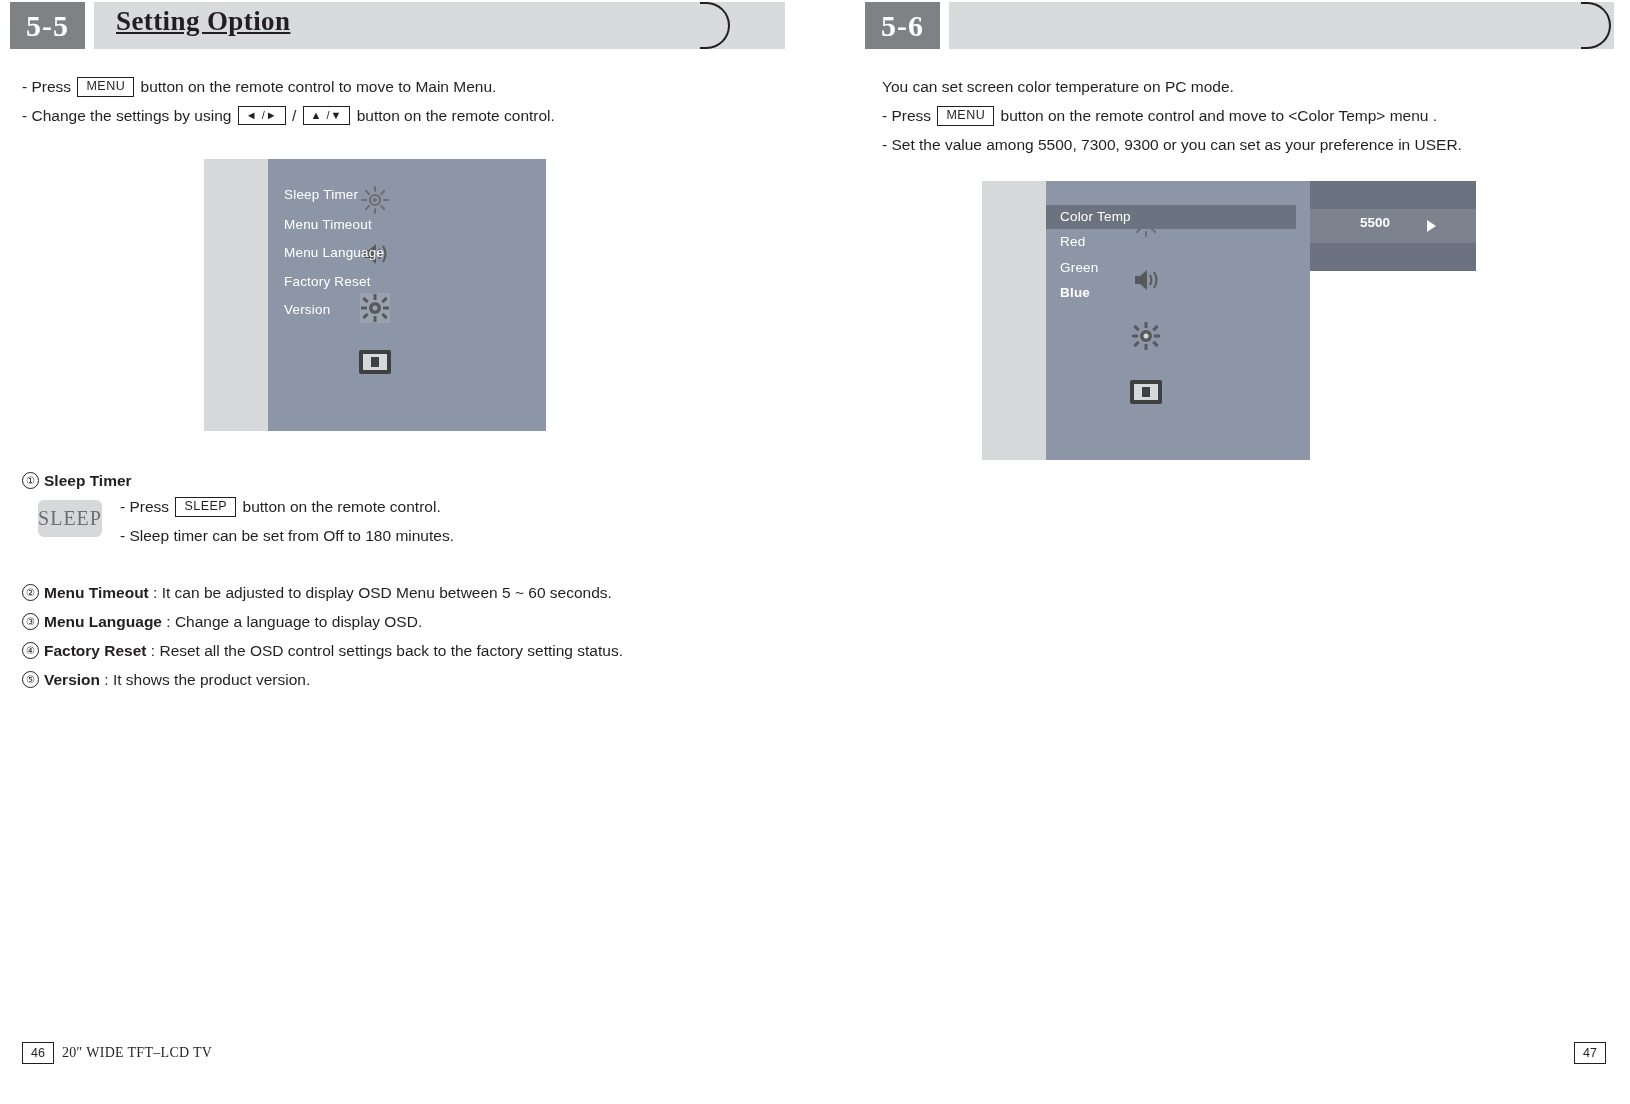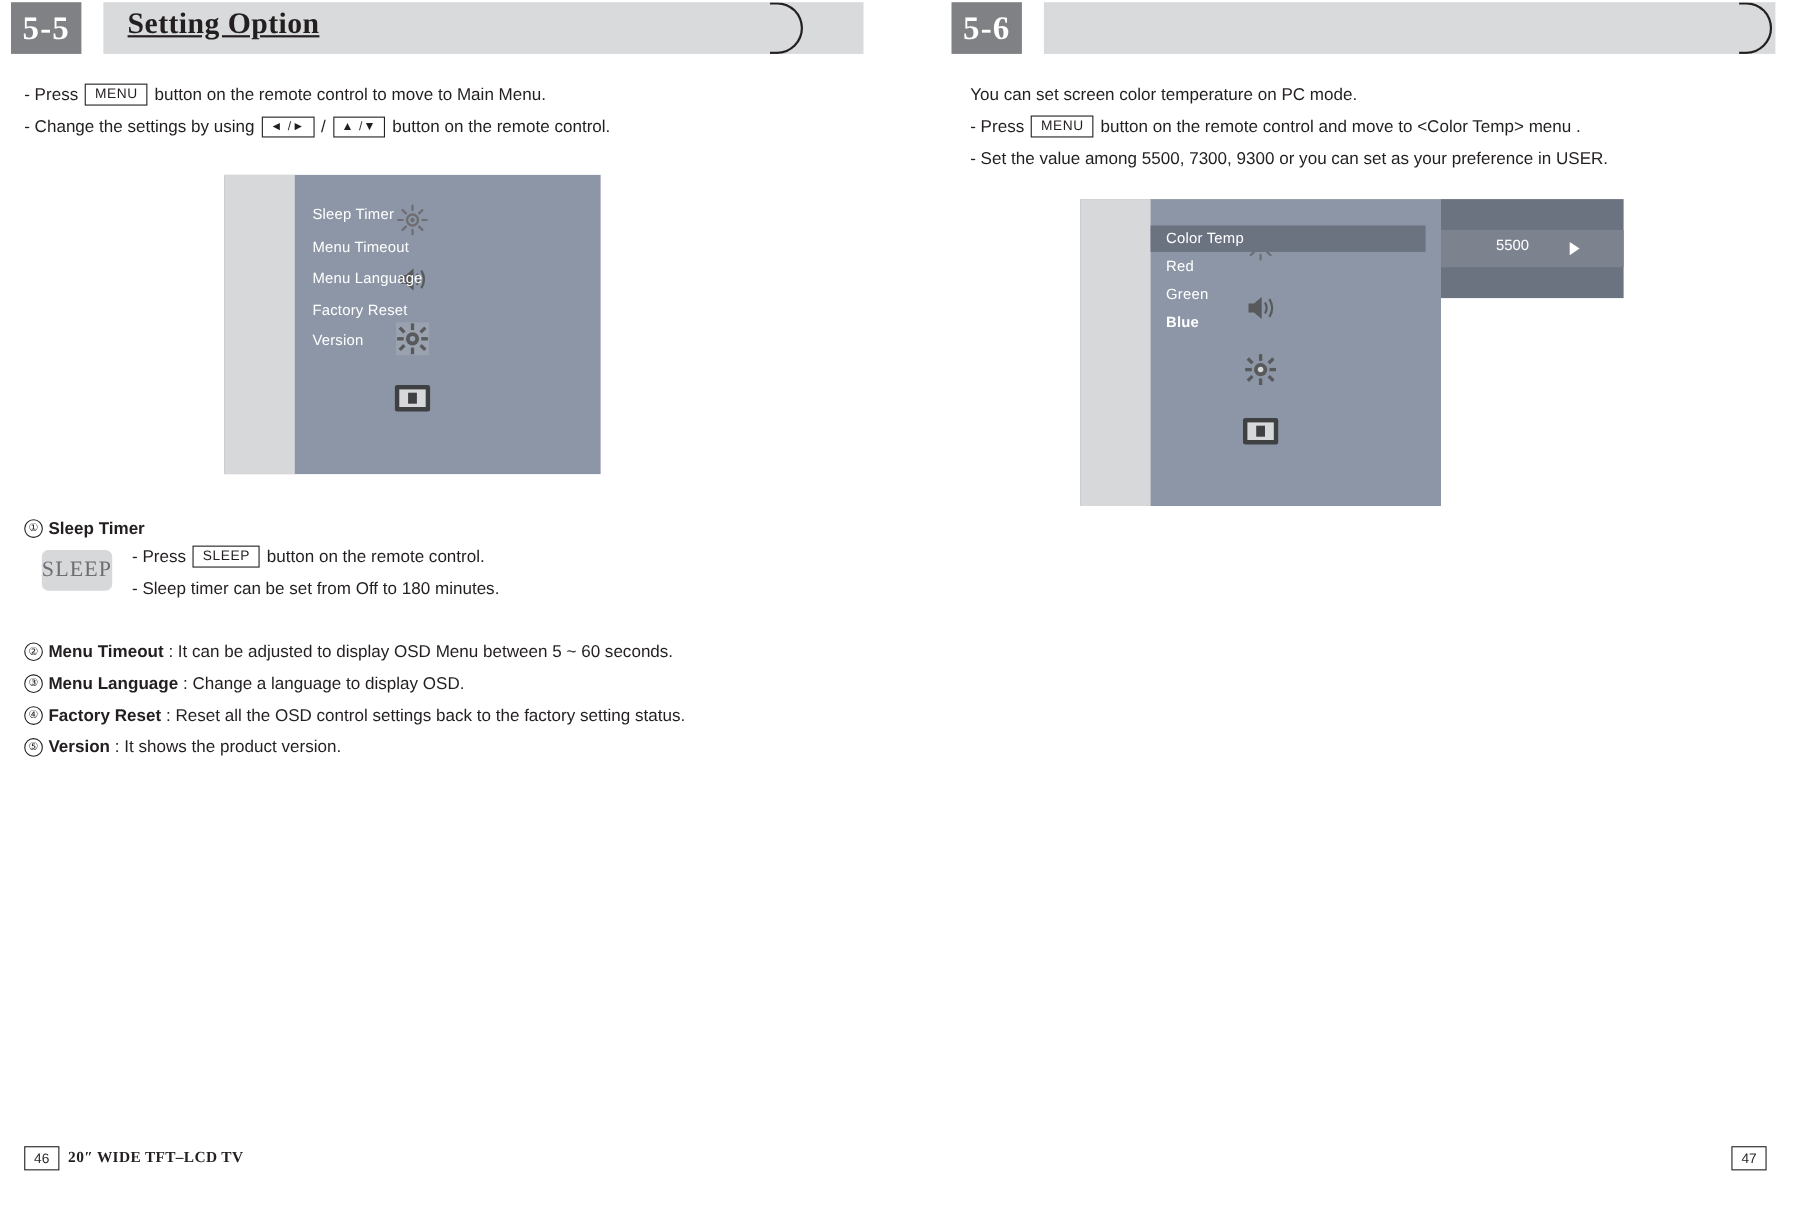--- a/index.html
+++ b/index.html
@@ -27,21 +27,21 @@
   
   .header {
     position: relative;
     height: 48px;
     margin-top: 2px;
   }
   .hdr-num {
     position: absolute;
     left: 10px;
     top: 0;
-    width: 64px;
+    width: 75px;
     height: 47px;
     background: #808184;
     color: #ffffff;
     font-family: "Liberation Serif", serif;
     font-size: 30px;
     font-weight: bold;
     letter-spacing: 1px;
     display: flex;
     align-items: center;
     justify-content: center;
@@ -228,21 +228,21 @@
     border: 1px solid #231f20;
     padding: 2px 8px;
     font-size: 12.5px;
     line-height: 16px;
     margin-right: 8px;
     text-align: center;
   }
   .footer-model {
     font-family: "Liberation Serif", serif;
     font-size: 14px;
-    font-weight: bold;
+    font-weight: normal;
     letter-spacing: 0.3px;
   }
   .footer-right {
     position: absolute;
     right: 24px;
     bottom: 40px;
   }
   .footer-right .pgbox { margin-right: 0; margin-left: 24px; }
 </style>
 </head>
@@ -433,20 +433,20 @@
 
       <div class="osd-row-hl" style="left:64px; top:24px; width:250px; height:24px;"></div>
       <div class="osd-item" style="left:78px; top:28px;">Color Temp</div>
       <div class="osd-item" style="left:78px; top:53px;">Red</div>
       <div class="osd-item" style="left:78px; top:79px;">Green</div>
       <div class="osd-item" style="left:78px; top:104px;font-weight:bold;">Blue</div>
     </div>
 
     <div class="osd-val-panel" style="position:absolute; left:495px; top:181px; width:166px; height:90px;"></div>
     <div class="osd-val-mid" style="position:absolute; left:495px; top:209px; width:166px; height:34px;"></div>
-    <div class="osd-val-text" style="position:absolute; left:545px; top:215px;">5500</div>
+    <div class="osd-val-text" style="position:absolute; left:545px; top:215px;font-weight:bold;">5500</div>
     <div class="osd-arrow" style="position:absolute; left:612px; top:220px;"></div>
   </div>
 
   <div class="footer-right">
     <div class="pgbox">47</div>
   </div>
 </div>
 
 </body></html>

